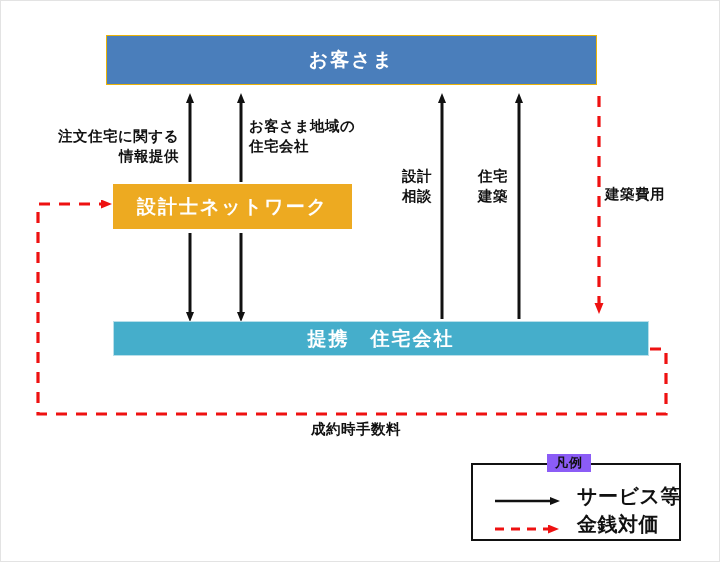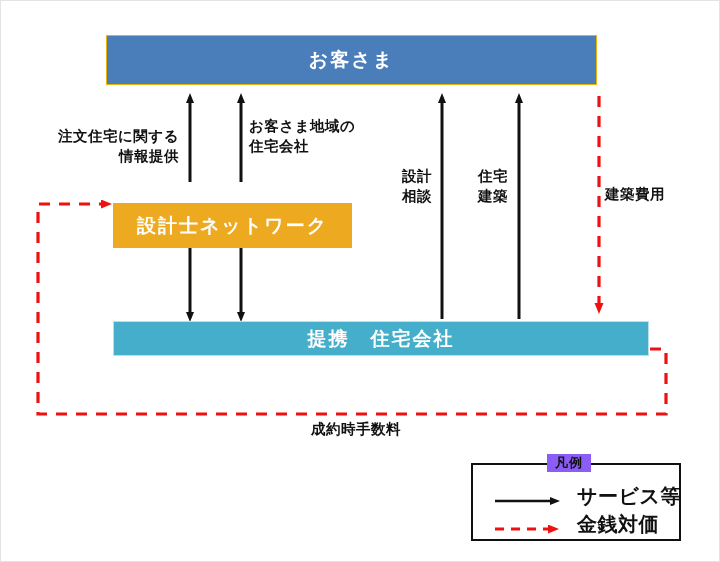--- a/index.html
+++ b/index.html
@@ -38,21 +38,20 @@
     border: 1px solid #eab308;
     font-size: 19px;
   }
   #network-box {
     left: 112px;
     top: 183px;
     width: 239px;
     height: 45px;
     background: #edaa21;
     font-size: 19px;
-    margin-top: 19px;
   }
   #partner-box {
     left: 112px;
     top: 320px;
     width: 536px;
     height: 35px;
     background: #45aecb;
     border: 1px solid #b8dfea;
     font-size: 19px;
   }

